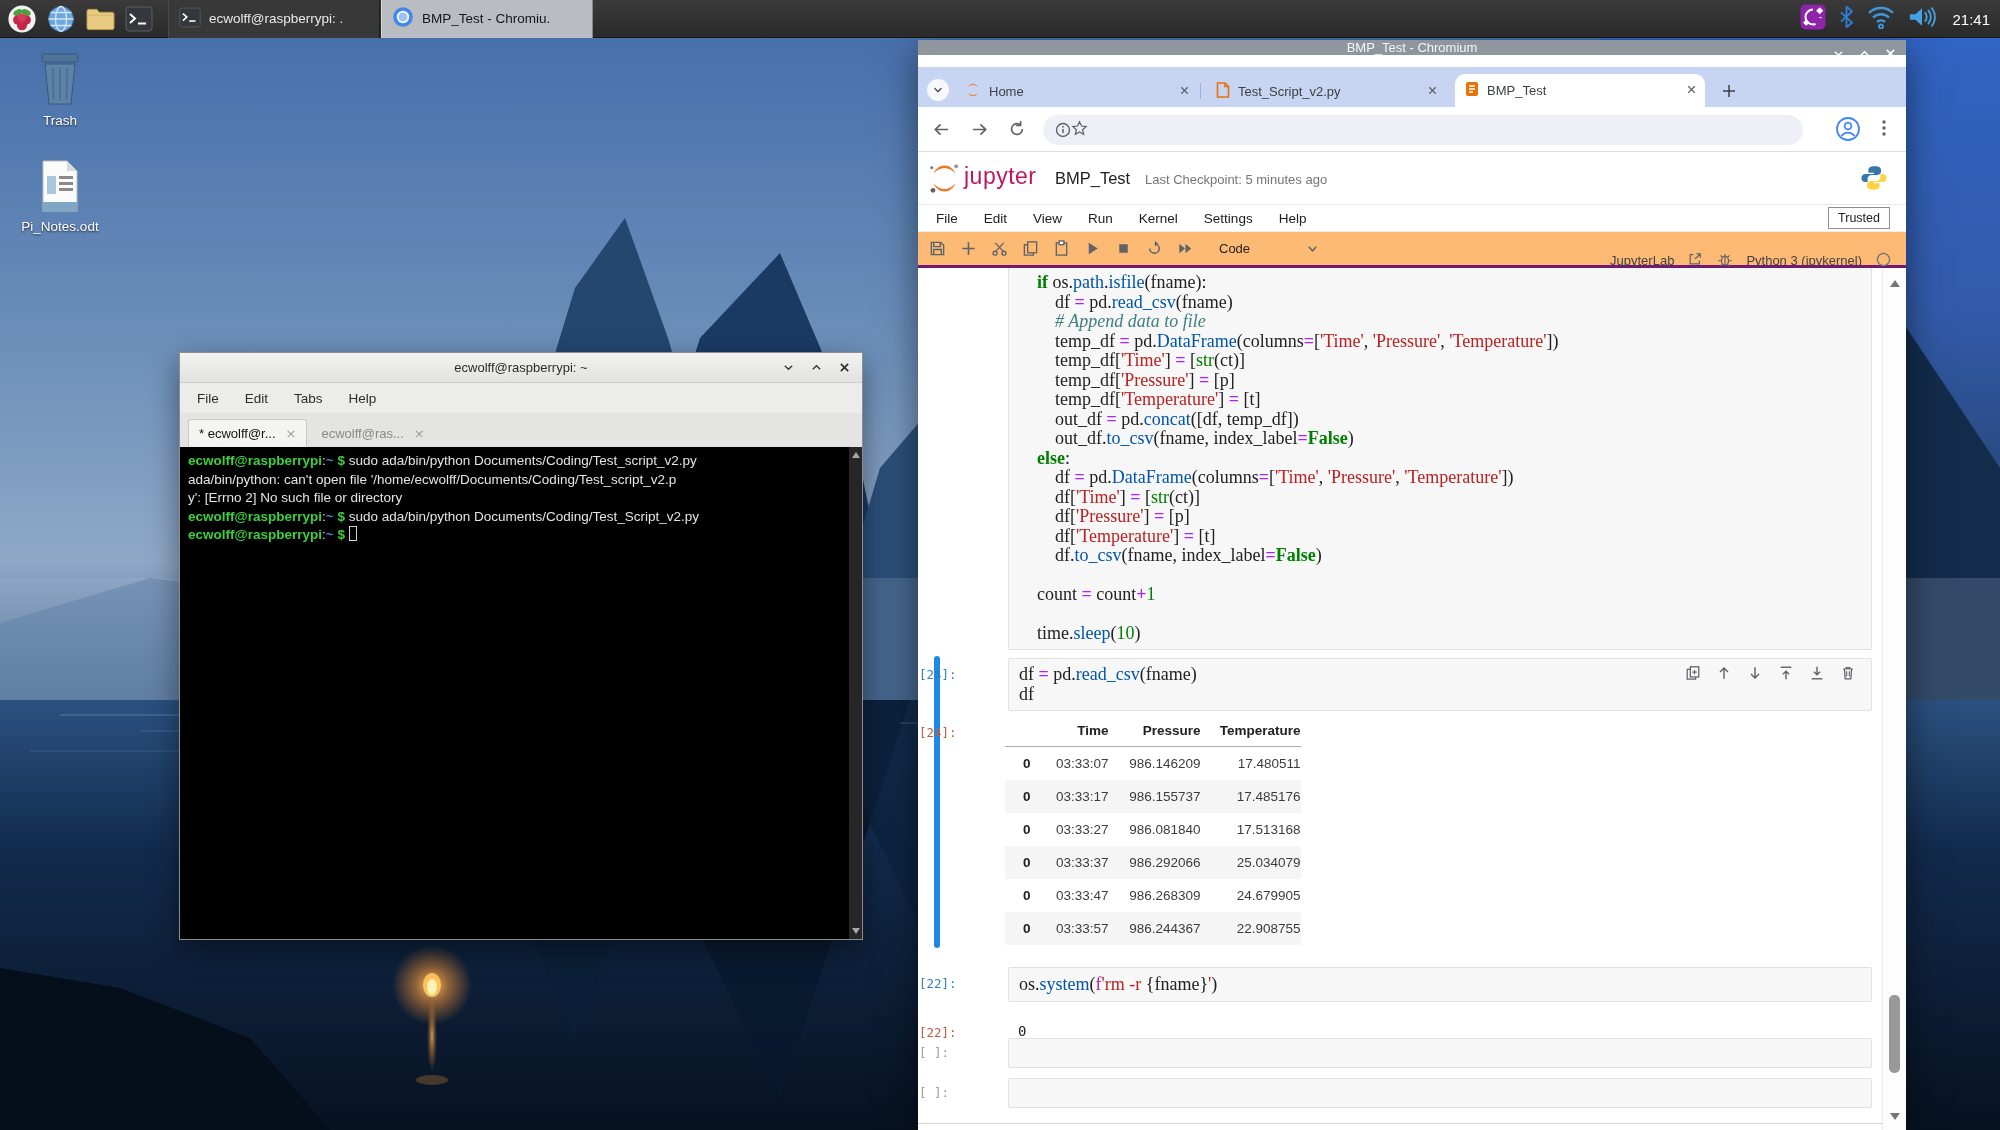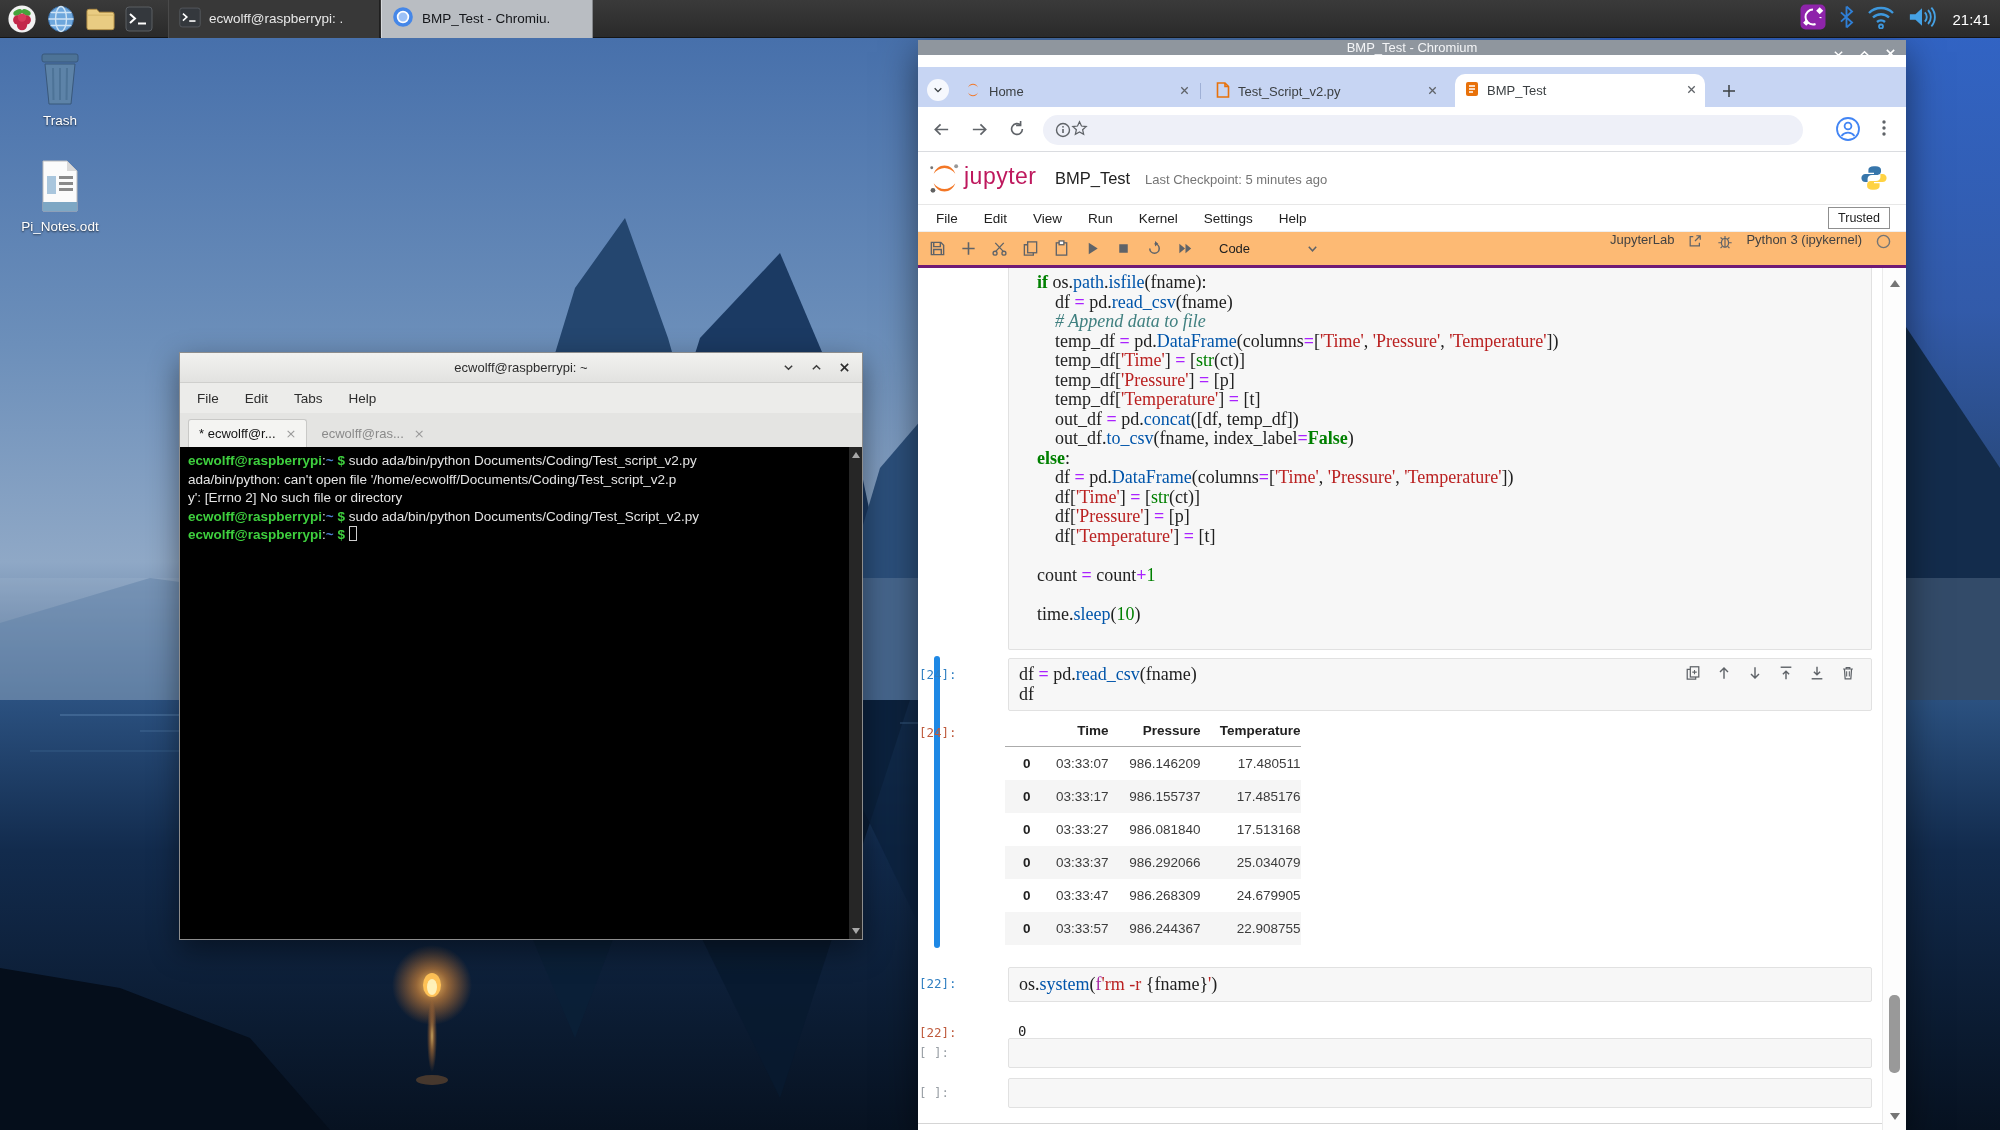--- a/index.html
+++ b/index.html
@@ -90,21 +90,21 @@
   .jp-name{position:absolute;left:137px;top:17px;font-size:16.5px;color:#212121}
   .jp-checkpoint{position:absolute;left:227px;top:20px;font-size:13px;color:#757575}
   .jp-logo{position:absolute;left:10px;top:10px}
   .py-logo{position:absolute;right:18px;top:12px}
   .jp-menu{position:absolute;left:0;top:165px;right:0;height:27px;display:flex;align-items:center;gap:26px;padding-left:18px;font-size:13.5px;color:#212121;border-bottom:1px solid #efefef;background:#fff}
   .trusted{position:absolute;right:16px;top:2px;height:22px;border:1px solid #8f8f8f;background:#fff;font-size:12.5px;color:#212121;padding:0 9px;display:flex;align-items:center}
   .jp-toolbar{position:absolute;left:0;top:192px;right:0;height:36px;display:flex;align-items:center;gap:13px;padding-left:10px;border-bottom:3px solid #701a75;background:#fdba74}
   .jpt-ic{width:18px;height:18px;display:flex;align-items:center;justify-content:center}
   .celltype{font-size:13px;color:#212121;margin-left:12px}
   .ct-chev{margin-left:40px}
-  .jpt-right{position:absolute;right:14px;top:0;height:36px;display:flex;align-items:flex-start;gap:12px;font-size:13px;color:#424242}
+  .jpt-right{position:absolute;right:14px;top:0;height:36px;display:flex;align-items:flex-end;gap:12px;font-size:13px;color:#424242}
 
   .jp-nb{position:absolute;left:0;top:228px;right:0;bottom:0;background:#fff;overflow:hidden}
   .cell-box{position:absolute;background:#f7f7f7;border:1px solid #e1e1e1;border-radius:2px}
   .code{font-family:Liberation Serif, serif;font-size:18px}
   .code .tline{white-space:pre;height:19.5px;line-height:19.5px}
   .cell-top{left:90px;top:-2px;width:864px;height:384px;padding:7px 10px;border-top:none}
   .cell24{left:90px;top:390px;width:864px;height:53px;padding:6px 10px}
   .cell22{left:90px;top:699px;width:864px;height:35px;padding:7px 10px}
   .emptycell1{left:90px;top:770px;width:864px;height:30px}
   .emptycell2{left:90px;top:810px;width:864px;height:30px}
@@ -497,20 +497,21 @@
           <div class="tline"><span class="tok-plain">        temp_df[</span><span class="tok-str">'Time'</span><span class="tok-plain">] </span><span class="tok-op">=</span><span class="tok-plain"> [</span><span class="tok-builtin">str</span><span class="tok-plain">(ct)]</span></div>
           <div class="tline"><span class="tok-plain">        temp_df[</span><span class="tok-str">'Pressure'</span><span class="tok-plain">] </span><span class="tok-op">=</span><span class="tok-plain"> [p]</span></div>
           <div class="tline"><span class="tok-plain">        temp_df[</span><span class="tok-str">'Temperature'</span><span class="tok-plain">] </span><span class="tok-op">=</span><span class="tok-plain"> [t]</span></div>
           <div class="tline"><span class="tok-plain">        out_df </span><span class="tok-op">=</span><span class="tok-plain"> pd.</span><span class="tok-prop">concat</span><span class="tok-plain">([df, temp_df])</span></div>
           <div class="tline"><span class="tok-plain">        out_df.</span><span class="tok-prop">to_csv</span><span class="tok-plain">(fname, index_label</span><span class="tok-op">=</span><span class="tok-kw">False</span><span class="tok-plain">)</span></div>
           <div class="tline"><span class="tok-plain">    </span><span class="tok-kw">else</span><span class="tok-plain">:</span></div>
           <div class="tline"><span class="tok-plain">        df </span><span class="tok-op">=</span><span class="tok-plain"> pd.</span><span class="tok-prop">DataFrame</span><span class="tok-plain">(columns</span><span class="tok-op">=</span><span class="tok-plain">[</span><span class="tok-str">'Time'</span><span class="tok-plain">, </span><span class="tok-str">'Pressure'</span><span class="tok-plain">, </span><span class="tok-str">'Temperature'</span><span class="tok-plain">])</span></div>
           <div class="tline"><span class="tok-plain">        df[</span><span class="tok-str">'Time'</span><span class="tok-plain">] </span><span class="tok-op">=</span><span class="tok-plain"> [</span><span class="tok-builtin">str</span><span class="tok-plain">(ct)]</span></div>
           <div class="tline"><span class="tok-plain">        df[</span><span class="tok-str">'Pressure'</span><span class="tok-plain">] </span><span class="tok-op">=</span><span class="tok-plain"> [p]</span></div>
           <div class="tline"><span class="tok-plain">        df[</span><span class="tok-str">'Temperature'</span><span class="tok-plain">] </span><span class="tok-op">=</span><span class="tok-plain"> [t]</span></div>
+          <div class="tline"><span class="tok-plain">        df.</span><span class="tok-prop">to_csv</span><span class="tok-plain">(fname, index_label</span><span class="tok-op">=</span><span class="tok-kw">False</span><span class="tok-plain">)</span></div>
           <div class="tline"><span class="tok-plain"></span></div>
           <div class="tline"><span class="tok-plain">    count </span><span class="tok-op">=</span><span class="tok-plain"> count</span><span class="tok-op">+</span><span class="tok-num">1</span></div>
           <div class="tline"><span class="tok-plain"></span></div>
           <div class="tline"><span class="tok-plain">    time.</span><span class="tok-prop">sleep</span><span class="tok-plain">(</span><span class="tok-num">10</span><span class="tok-plain">)</span></div>
         </div>
 
       <div class="cellbar"></div>
       <span class="prompt p-in pr24i">[24]:</span>
       <div class="cell-box cell24 code">
           <div class="tline"><span class="tok-plain">df </span><span class="tok-op">=</span><span class="tok-plain"> pd.</span><span class="tok-prop">read_csv</span><span class="tok-plain">(fname)</span></div>

